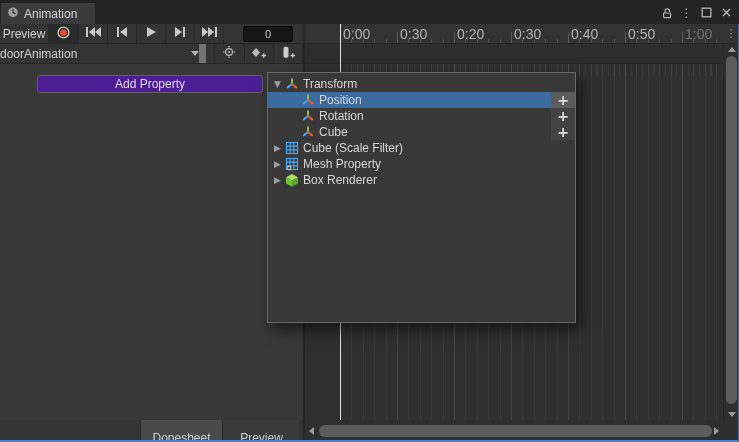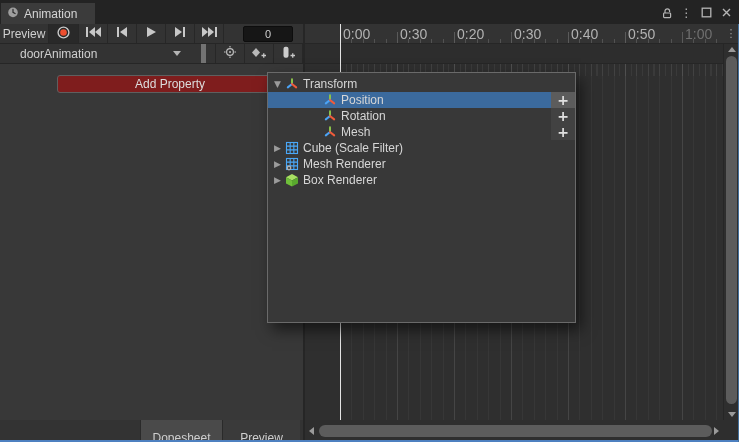--- a/index.html
+++ b/index.html
@@ -36,50 +36,50 @@
   .rtick-line { position:absolute; left:0; bottom:0; width:1px; height:11px; background:#5a5a5a; }
   .rtick-label { position:absolute; left:3px; top:2px; font-size:14px; color:#b2b2b2; white-space:nowrap; }
   .rtick.dim .rtick-label { color:#707070; }
   .ruler-kebab { position:absolute; left:723px; top:24px; width:16px; height:20px; background:#333;
     border-bottom:1px solid #262626; display:flex; align-items:center; justify-content:center;
     color:#9a9a9a; font-size:11px; }
 
   
   .tbrow2 { position:absolute; left:0; top:44px; width:303px; height:20px; background:#333;
     border-bottom:1px solid #262626; display:flex; align-items:stretch; }
-  .clip-select { width:211px; display:flex; align-items:center; padding:0 20px; color:#cfcfcf;
-    font-size:12px; border-right:5px solid #737373;justify-content:space-between; }
+  .clip-select { width:211px; display:flex; align-items:center; padding:0 0; color:#cfcfcf;
+    font-size:12px; border-right:7px solid #737373;justify-content:space-between; }
   .clip-select .caret { margin-left:auto; width:0; height:0; border-left:4px solid transparent;
     border-right:4px solid transparent; border-top:5px solid #b4b4b4; }
   .tb2-gap { width:10px; border-right:1px solid #272727; }
   .tb2-btn { width:30px; display:flex; align-items:center; justify-content:center; border-right:1px solid #272727; }
   .track-head { position:absolute; left:303px; top:44px; width:420px; height:20px; background:#2d2d2d;
     border-left:2px solid #262626; border-bottom:1px solid #262626; }
 
   
   .left-panel { position:absolute; left:0; top:64px; width:303px; height:356px; background:#383838; }
-  .add-property { position:absolute; left:37px; top:11px; width:226px; height:18px; background:#7f1d1d;
+  .add-property { position:absolute; left:37px; top:11px; width:226px; height:18px; background:#4c1d95;
     border:1px solid #5f5f5f; border-radius:3px; color:#dddddd; font-size:12px; display:flex;
-    align-items:center; justify-content:center;margin-left:20px; }
+    align-items:center; justify-content:center; }
   .content { position:absolute; left:303px; top:64px; width:420px; height:356px; background:#2f2f2f;
     border-left:2px solid #262626; overflow:hidden; }
   .gridlines { position:absolute; left:35px; top:0; right:0; bottom:0;
     background-image:
       repeating-linear-gradient(90deg,#454545 0 1px,transparent 1px 57px),
       repeating-linear-gradient(90deg,#373737 0 1px,transparent 1px 11.4px); }
   .tickband { position:absolute; left:35px; top:0; right:0; height:12px;
     background:repeating-linear-gradient(90deg,rgba(255,255,255,0.055) 0 1px,transparent 1px 5.7px); }
   .playhead { position:absolute; left:340px; top:24px; width:1px; height:396px; background:#e3e3e3; z-index:4; }
 
   
   .popup { position:absolute; left:267px; top:72px; width:309px; height:251px; background:#383838;
     border:1px solid #6a6a6a; box-shadow:5px 7px 14px rgba(0,0,0,0.55); z-index:10; padding-top:3px; }
   .prow { height:16px; display:flex; align-items:center; color:#d6d6d6; font-size:12px; white-space:nowrap; }
   .prow.parent { padding-left:3px; }
-  .prow.child { padding-left:54px; }
+  .prow.child { padding-left:32px; }
   .prow.selected { background:#3b6a9d; }
   .foldout { width:13px; font-size:9px; color:#9b9b9b; text-align:center;
     font-family:"DejaVu Sans", sans-serif; }
   .prow .picon { width:15px; height:15px; margin-right:4px; display:flex; align-items:center; justify-content:center; }
   .plus-cell { margin-left:auto; width:24px; height:16px; background:#424242; color:#e0e0e0;
     font-size:14px; font-weight:bold; display:flex; align-items:center; justify-content:center;
     font-family:"DejaVu Sans", sans-serif; }
   .prow.selected .plus-cell { background:#5c5c5c; }
 
   
@@ -329,21 +329,21 @@
         <div class="prow child">
           <span class="picon">
             <svg width="14" height="14" viewBox="0 0 14 14">
               <g stroke-width="2" stroke-linecap="round" fill="none">
                 <path d="M7 7 L7 2.2" stroke="#8bc34a"></path>
                 <path d="M7 7 L2.8 10.4" stroke="#4ba3f5"></path>
                 <path d="M7 7 L11.2 10.4" stroke="#f05b3a"></path>
               </g>
             </svg>
           </span>
-          <span class="plabel">Mesh</span>
+          <span class="plabel">Cube</span>
           <span class="plus-cell">+</span>
         </div>
         <div class="prow parent">
           <span class="foldout">▶</span>
           <span class="picon">
             <svg width="14" height="14" viewBox="0 0 14 14" stroke="#4aa8f8" fill="none" stroke-width="1.1">
               <rect x="1.5" y="1.5" width="11" height="11"></rect>
               <path d="M5.17 1.5 V12.5 M8.83 1.5 V12.5 M1.5 5.17 H12.5 M1.5 8.83 H12.5"></path>
             </svg>
           </span>
@@ -354,21 +354,21 @@
           <span class="picon">
             <svg width="14" height="14" viewBox="0 0 14 14">
               <g stroke="#4aa8f8" fill="none" stroke-width="1.1">
                 <rect x="1.5" y="1.5" width="11" height="11"></rect>
                 <path d="M5.17 1.5 V12.5 M8.83 1.5 V12.5 M1.5 5.17 H12.5 M1.5 8.83 H12.5"></path>
               </g>
               <circle cx="4" cy="11" r="2.4" fill="#b0b0b0"></circle>
               <circle cx="4" cy="11" r="1" fill="#333"></circle>
             </svg>
           </span>
-          <span class="plabel">Mesh Renderer</span>
+          <span class="plabel">Mesh Property</span>
         </div>
         <div class="prow parent">
           <span class="foldout">▶</span>
           <span class="picon">
             <svg width="14" height="14" viewBox="0 0 14 14">
               <polygon points="7,1 13,4.2 7,7.4 1,4.2" fill="#a8e063"></polygon>
               <polygon points="1,4.2 7,7.4 7,13.6 1,10.4" fill="#6fbf3a"></polygon>
               <polygon points="13,4.2 7,7.4 7,13.6 13,10.4" fill="#59a82e"></polygon>
             </svg>
           </span>

